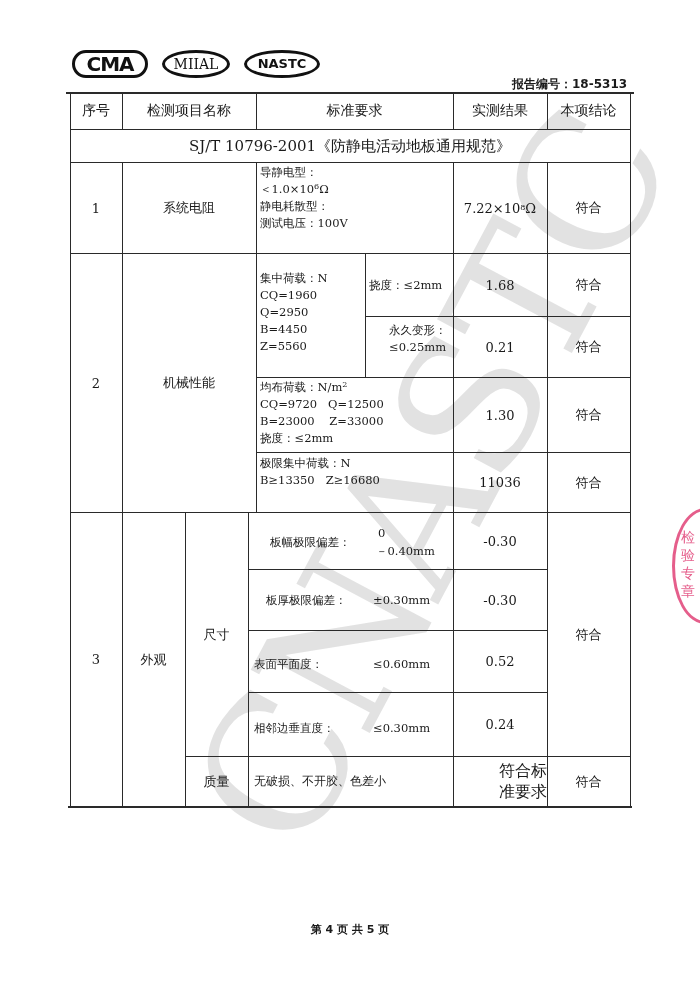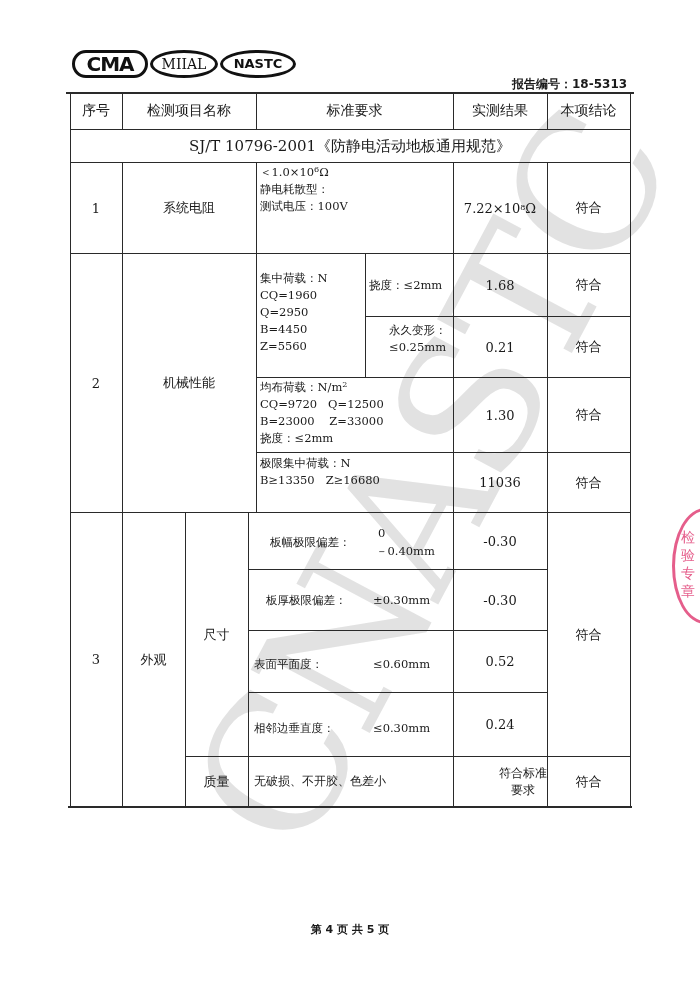--- a/index.html
+++ b/index.html
@@ -13,21 +13,21 @@
   .hl { position: absolute; height: 1px; background: #2a2a2a; }
   .vl { position: absolute; width: 1px; background: #2a2a2a; }
   .cell {
     position: absolute; display: flex; align-items: center; justify-content: center;
     font-size: 13px; text-align: center; box-sizing: border-box;
   }
   .cell.left { justify-content: flex-start; text-align: left; padding-left: 6px; }
   .spec { position: absolute; font-size: 11.5px; line-height: 17px; box-sizing: border-box; padding-left: 4px; }
   .spec div { white-space: nowrap; }
   sup { font-size: 8px; vertical-align: 4px; line-height: 0; }
-  .logo-wrap { position: absolute; left: 72px; top: 50px; display: flex; align-items: center; gap: 2px; }
+  .logo-wrap { position: absolute; left: 72px; top: 50px; display: flex; align-items: center; gap: 14px; }
   .logo {
     border: 3px solid #111; border-radius: 50%; font-family: "DejaVu Sans", sans-serif;
     font-weight: bold; color: #111; display: flex; align-items: center; justify-content: center;
     height: 22px; line-height: 22px;
   }
   .logo-cma { font-size: 20px; padding: 0 6px; border-radius: 14px / 14px; letter-spacing: -1px; width: 58px; }
   .logo-miial { font-size: 14px; padding: 0 4px; width: 54px; font-family: "DejaVu Serif", serif; font-weight: normal; }
   .logo-nastc { font-size: 13px; padding: 0 4px; width: 62px; font-family: "DejaVu Sans", sans-serif; }
   .watermark {
     position: absolute; left: 70px; top: 250px; font-family: "DejaVu Serif", serif;
@@ -93,20 +93,21 @@
   <div class="cell header-cell" style="left:122px; top:93px; width:134px; height:36px;">检测项目名称</div>
   <div class="cell header-cell" style="left:256px; top:93px; width:197px; height:36px;">标准要求</div>
   <div class="cell header-cell" style="left:453px; top:93px; width:94px; height:36px;">实测结果</div>
   <div class="cell header-cell" style="left:547px; top:93px; width:83px; height:36px;">本项结论</div>
 
   <div class="cell" style="left:70px; top:130px; width:560px; height:32px; font-size:15px;">SJ/T 10796-2001《防静电活动地板通用规范》</div>
 
   <div class="cell" style="left:70px; top:163px; width:52px; height:90px;">1</div>
   <div class="cell" style="left:122px; top:163px; width:134px; height:90px;">系统电阻</div>
   <div class="spec" style="left:256px; top:164px; width:197px;">
+    <div>导静电型：</div>
     <div><span>＜1.0×10</span><sup>6</sup><span>Ω</span></div>
     <div>静电耗散型：</div>
     <div>测试电压：100V</div>
   </div>
   <div class="cell" style="left:453px; top:163px; width:94px; height:90px;">
     <span>7.22×10</span>
       <sup>8</sup>
       <span>Ω</span>
   </div>
   <div class="cell" style="left:547px; top:163px; width:83px; height:90px;">符合</div>
@@ -175,21 +176,21 @@
   <div class="spec" style="left:248px; top:693px; width:205px; height:63px;">
     <div class="abs" style="left:6px; top:27px;">相邻边垂直度：</div>
     <div class="abs" style="left:125px; top:27px;">≤0.30mm</div>
   </div>
   <div class="cell" style="left:453px; top:693px; width:94px; height:63px;">0.24</div>
 
   <div class="cell" style="left:547px; top:513px; width:83px; height:243px;">符合</div>
 
   <div class="cell" style="left:185px; top:757px; width:63px; height:49px;">质量</div>
   <div class="cell left" style="left:248px; top:757px; width:205px; height:49px; font-size:12px;">无破损、不开胶、色差小</div>
-  <div class="cell" style="left:453px; top:757px; width:94px; height:49px; font-size:12px;padding-left:46px;">符合标准要求</div>
+  <div class="cell" style="left:453px; top:757px; width:94px; height:49px; font-size:16px;padding-left:46px;">符合标准要求</div>
   <div class="cell" style="left:547px; top:757px; width:83px; height:49px;">符合</div>
 </div>
 
 <div class="abs" style="left:0; top:922px; width:700px; text-align:center; font-size:11px; font-weight:bold; font-family:'DejaVu Sans', sans-serif;">第 4 页 共 5 页</div>
 
 <div class="stamp">
   <span style="top:18px;">检</span>
   <span style="top:36px;">验</span>
   <span style="top:54px;">专</span>
   <span style="top:72px;">章</span>

